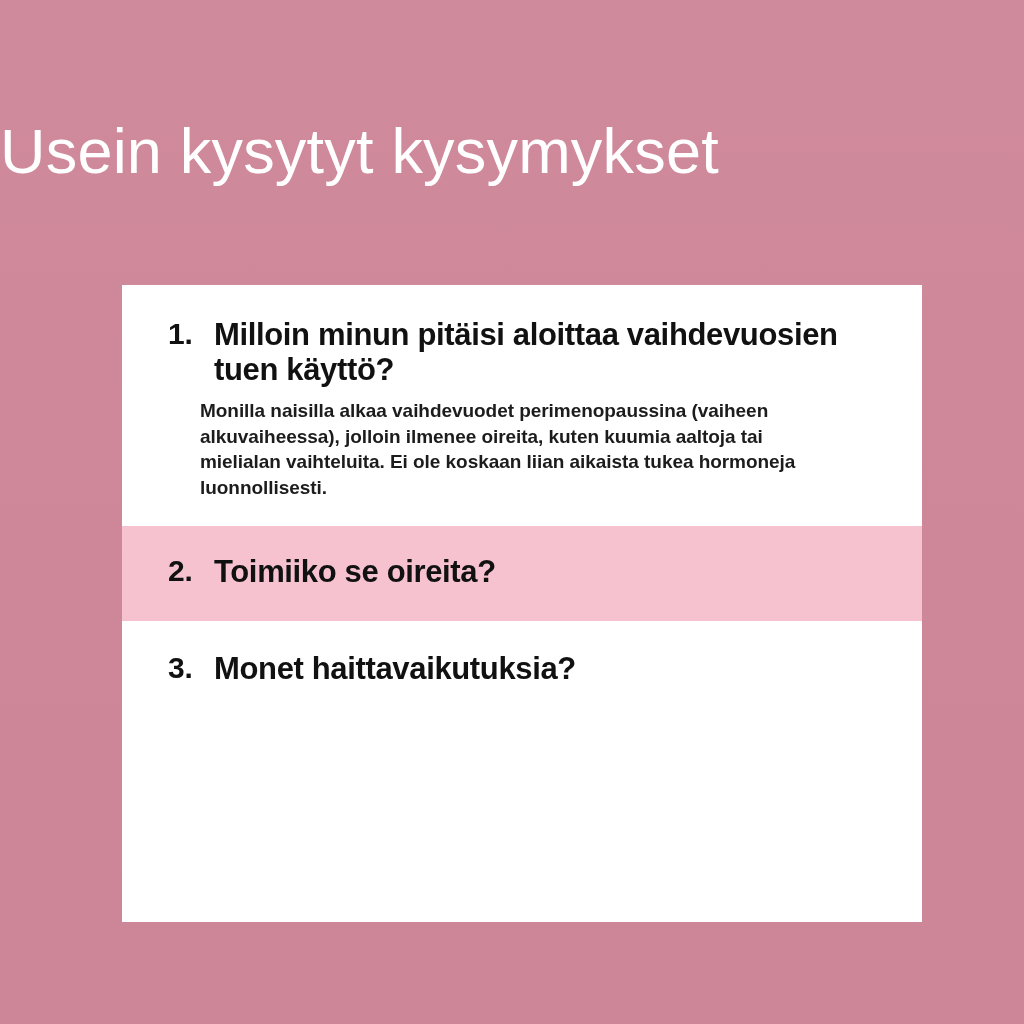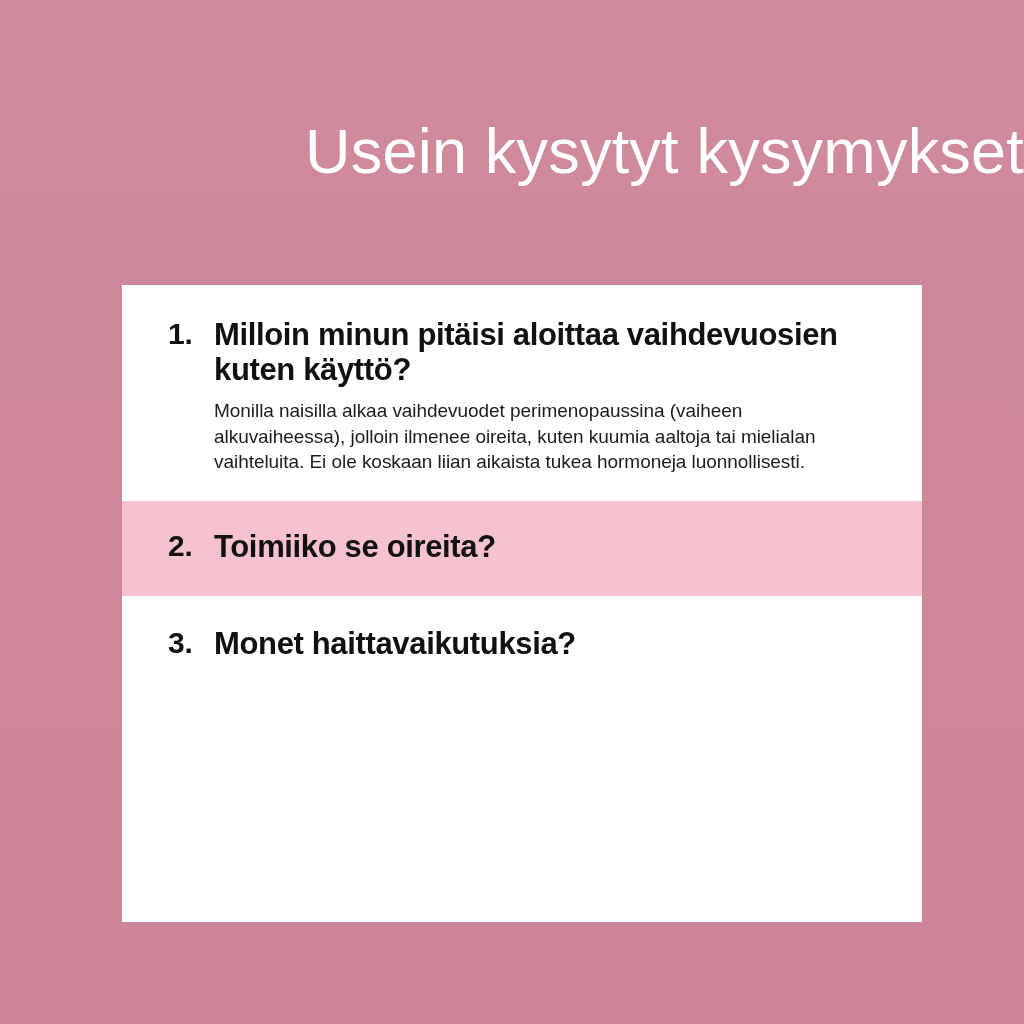--- a/index.html
+++ b/index.html
@@ -21,21 +21,21 @@
     background: linear-gradient(180deg, #cf8a9c 0%, #cd8799 55%, #cc8697 100%);
     box-sizing: border-box;
   }
 
   
   .title {
     position: absolute;
     top: 118px;
     left: 0;
     width: 1024px;
-    text-align: right;
+    text-align: left;
     color: #ffffff;
     font-family: "Liberation Sans", sans-serif;
     font-size: 63px;
     font-weight: 300;
     letter-spacing: 0.2px;
     line-height: 1.05;
     white-space: nowrap;
   }
 
   
@@ -77,45 +77,45 @@
   .q-text {
     flex: 1 1 auto;
     color: #111111;
     font-size: 31px;
     font-weight: 700;
     line-height: 35px;
     letter-spacing: -0.35px;
   }
 
   .a-text {
-    margin: 11px 0 0 46px;
+    margin: 11px 0 0 32px;
     color: #1c1c1c;
     font-size: 19px;
-    font-weight: 400;
+    font-weight: 700;
     line-height: 25.5px;
     letter-spacing: -0.05px;
     max-width: 660px;
   }
   .faq-item.item-1 .a-text { max-width: 648px; }
   .faq-item.item-2 .a-text { max-width: 662px; }
   .faq-item.item-3 .a-text { max-width: 600px; }
 </style>
 </head>
 <body>
 
 <div class="poster">
 
   <div class="title">Usein kysytyt kysymykset</div>
 
   <div class="faq-card">
 
     <div class="faq-item white item-1">
       <div class="q-row">
         <div class="q-num">1.</div>
-        <div class="q-text">Milloin minun pitäisi aloittaa vaihdevuosien kuten käyttö?</div>
+        <div class="q-text">Milloin minun pitäisi aloittaa vaihdevuosien tuen käyttö?</div>
       </div>
       <div class="a-text">Monilla naisilla alkaa vaihdevuodet perimenopaussina (vaiheen alkuvaiheessa), jolloin ilmenee oireita, kuten kuumia aaltoja tai mielialan vaihteluita. Ei ole koskaan liian aikaista tukea hormoneja luonnollisesti.</div>
     </div>
 
     <div class="faq-item pink item-2">
       <div class="q-row">
         <div class="q-num">2.</div>
         <div class="q-text">Toimiiko se oireita?</div>
       </div>
     </div>

